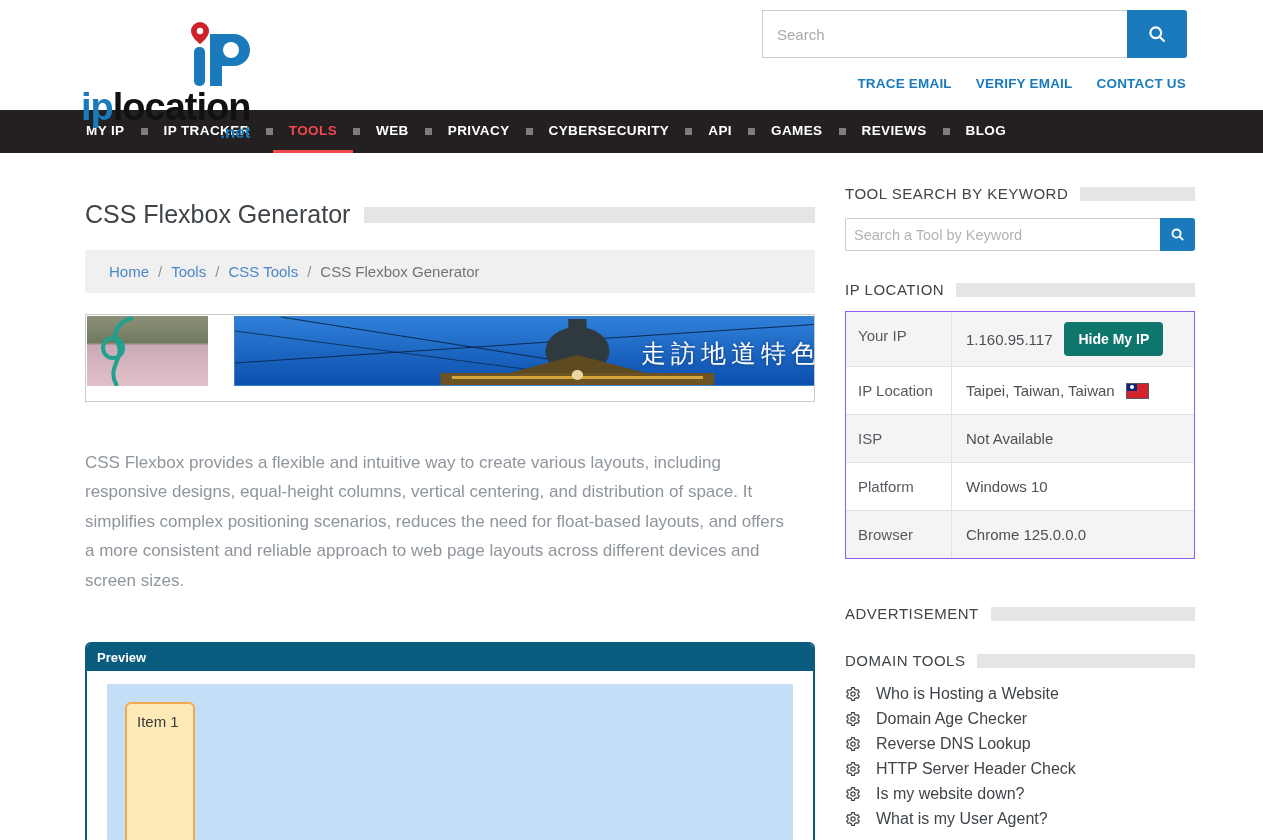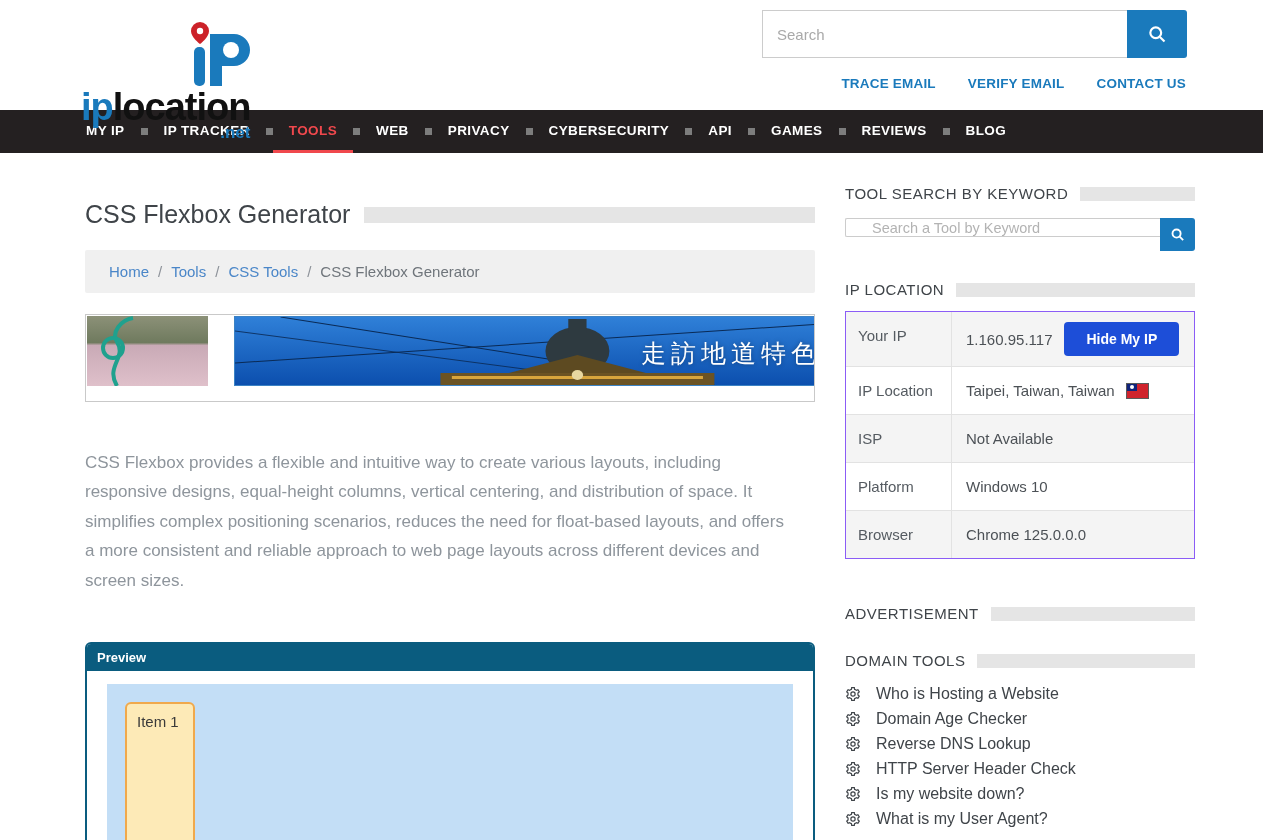--- a/index.html
+++ b/index.html
@@ -12,21 +12,21 @@
   .logo-text { margin-left:6px; line-height:1; }
   .logo-main { font-size:38px; font-weight:bold; letter-spacing:-1px; color:#111; }
   .logo-main .lp { color:#1a7abc; }
   .logo-net { display:block; text-align:right; color:#1a7abc; font-size:17px; font-weight:bold; margin-top:-2px; }
   .hdr-search { position:absolute; left:762px; top:10px; display:flex; }
   .hdr-search input { width:365px; height:48px; border:1px solid #ccc; border-right:none;
       padding:0 14px; font-size:15px; color:#ef4444; outline:none; }
   .hdr-search input::placeholder { color:#a9a9a9; }
   .btn-search { width:60px; height:48px; background:#1a7abc; border:none; cursor:pointer;
       display:flex; align-items:center; justify-content:center; border-radius:0 3px 3px 0; }
-  .hdr-links { position:absolute; right:77px; top:76px; display:flex; gap:32px; }
+  .hdr-links { position:absolute; right:77px; top:76px; display:flex; gap:24px; }
   .hdr-links a { color:#1a7abc; font-size:13.5px; font-weight:bold; text-decoration:none; letter-spacing:.2px; }
 
   
   .nav { height:43px; background:#242021; display:flex; align-items:stretch; padding-left:70px; }
   .nav-item { display:flex; align-items:center; padding:0 16px; color:#fff; font-size:13.5px;
       font-weight:bold; letter-spacing:.4px; cursor:pointer; border-bottom:3px solid transparent; }
   .nav-item.active { color:#f0484d; border-bottom-color:#f0484d; }
   .nav-sep { width:7px; height:7px; background:#7d7d7d; align-self:center; }
 
   
@@ -60,35 +60,35 @@
   .flex-container { background:#c3def6; height:195px; padding:18px; display:flex; }
   .flex-item { width:70px; height:156px; background:#fdeab7; border:2px solid #f0a94c;
       border-radius:6px; padding:9px 0 0 10px; font-size:15px; color:#3a3a3a; cursor:pointer; }
 
   
   .side-heading { display:flex; align-items:center; }
   .side-heading span { font-size:15px; color:#3f4449; letter-spacing:.5px; white-space:nowrap; }
   .side-heading .bar { flex:1; height:14px; background:#e5e5e5; margin-left:12px; }
 
   .tool-search { margin-top:16px; display:flex; }
-  .tool-search input { flex:1; height:19px; border:1px solid #ccc; border-right:none;
-      padding:0 26px; font-size:14.5px; color:#555; outline:none; border-radius:2px 0 0 2px; }
+  .tool-search input { flex:1; height:33px; border:1px solid #ccc; border-right:none;
+      padding:0 8px; font-size:14.5px; color:#555; outline:none; border-radius:2px 0 0 2px; }
   .tool-search input::placeholder { color:#b3b3b3; }
   .btn-tool-search { width:35px; height:33px; background:#1a7abc; border:none; cursor:pointer;
       display:flex; align-items:center; justify-content:center; border-radius:0 3px 3px 0; }
 
   .heading-ip { margin-top:30px; }
   .ip-table { margin-top:13px; border:1px solid #8b5cf6; }
   .ip-row { display:flex; border-bottom:1px solid #e2e2e2; background:#fff; }
   .ip-row:last-child { border-bottom:none; }
   .ip-row.striped { background:#f4f4f4; }
   .ip-label { width:106px; border-right:1px solid #e2e2e2; padding:15px 12px; font-size:15px; color:#555b61; }
   .ip-value { flex:1; padding:10px 14px; display:flex; align-items:center; gap:12px; font-size:15px; color:#4c5156; }
-  .btn-hide-ip { background:#1d4ed8; color:#fff; border:none; border-radius:4px; font-weight:bold;
-      font-size:14px; padding:9px 22px; cursor:pointer; }
+  .btn-hide-ip { background:#0f766e; color:#fff; border:none; border-radius:4px; font-weight:bold;
+      font-size:14px; padding:9px 14px; cursor:pointer; }
   .flag-tw { width:21px; height:14px; background:#d0232c; position:relative; box-shadow:0 0 0 1px #5a5a5a; }
   .flag-tw::before { content:""; position:absolute; left:0; top:0; width:10px; height:7px; background:#10247a; }
   .flag-tw::after { content:""; position:absolute; left:3px; top:1.5px; width:4px; height:4px;
       background:#fff; border-radius:50%; }
 
   .heading-adv { margin-top:46px; }
   .heading-domain { margin-top:30px; }
   .domain-list { margin-top:16px; list-style:none; }
   .domain-list li { display:flex; align-items:center; gap:15px; margin-bottom:7px; cursor:pointer; }
   .gear { width:16px; height:16px; flex:0 0 16px; color:#3f4449; }

